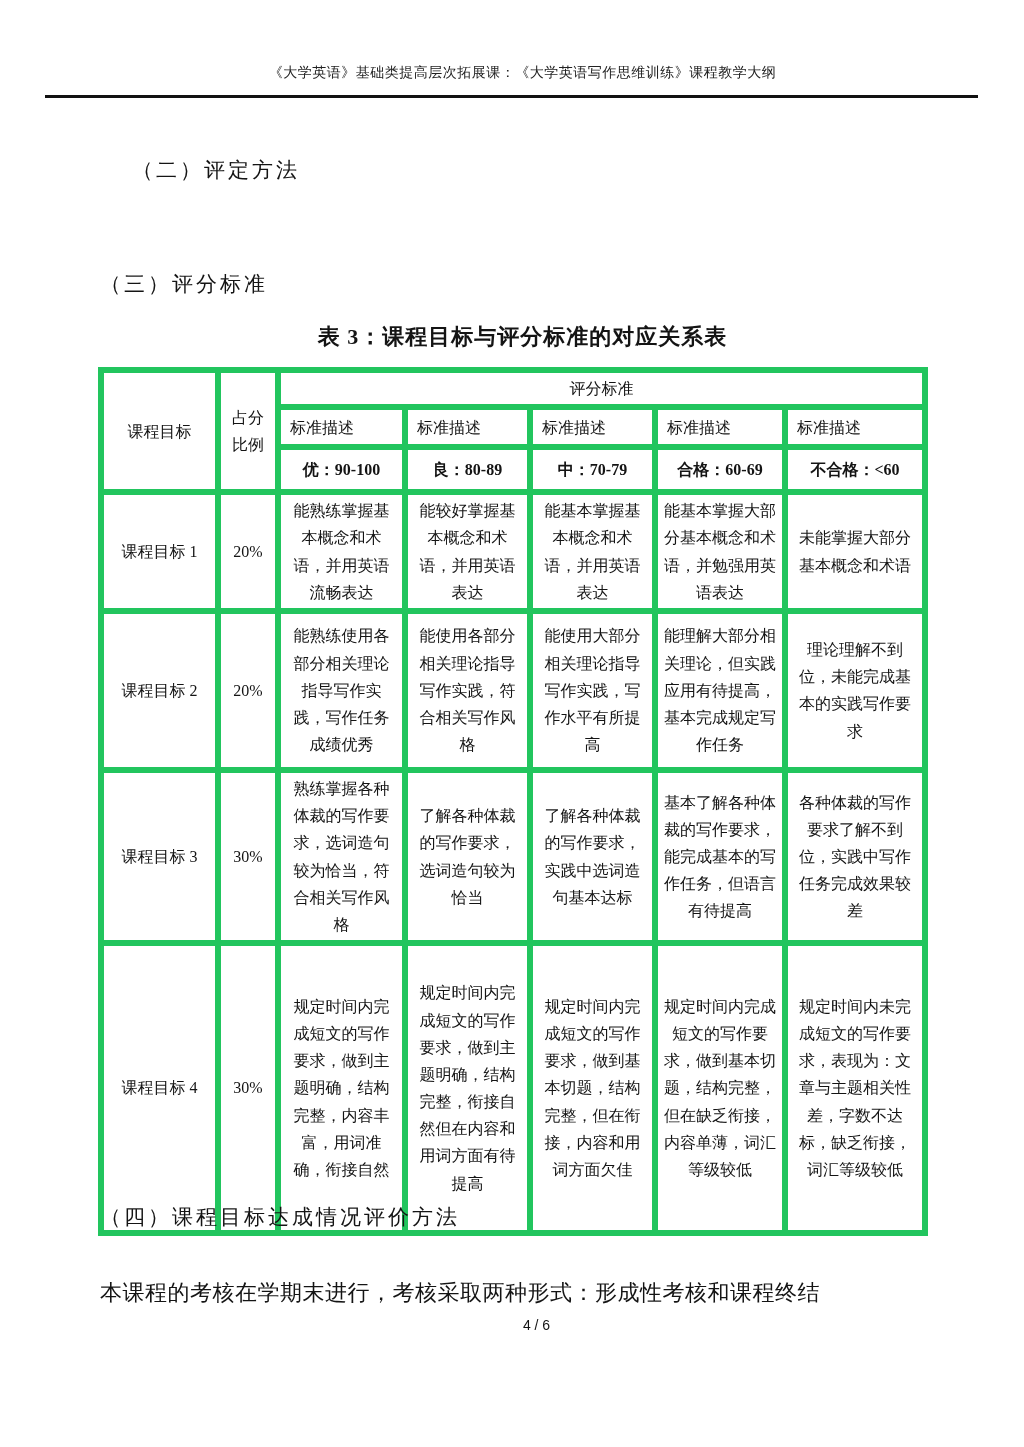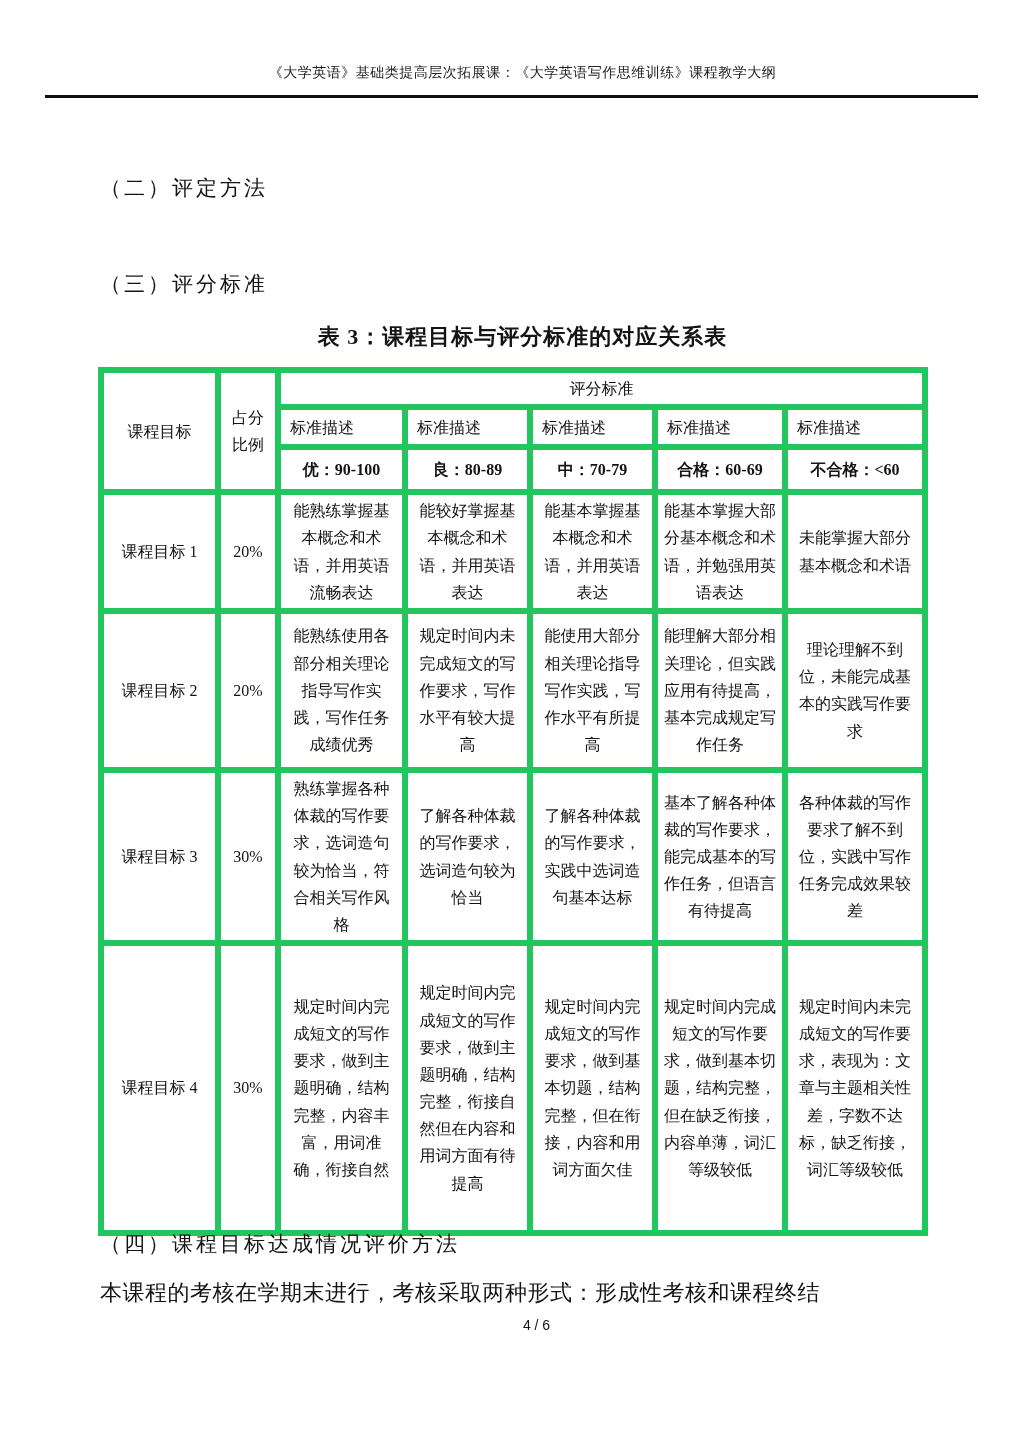--- a/index.html
+++ b/index.html
@@ -35,23 +35,23 @@
     word-break:break-all;
   }
   .top-table { position:absolute; left:118px; top:98px; width:789px; }
   .top-table td { height:62px; border-top:none; }
   .check-cell { font-size:18px; }
   .heading {
     position:absolute; left:100px;
     font-size:21px; letter-spacing:3px; font-weight:400;
     white-space:nowrap;
   }
-  .h2 { top:174px; }
+  .h2 { top:156px;margin-left:32px; }
   .h3 { top:270px; }
-  .h4 { top:1230px;font-family:Liberation Mono, monospace; }
+  .h4 { top:1203px;font-family:Liberation Mono, monospace; }
   .formula {
     position:absolute; left:100px; top:218px;
     font-size:22px; letter-spacing:1px; white-space:nowrap;
   }
   .table-title {
     position:absolute; top:322px; left:0; width:100%;
     text-align:center; font-size:22px; font-weight:bold; letter-spacing:1px;
   }
   .main-table { position:absolute; left:98px; top:367px; width:824px; border:2px solid #1a1a1a; }
   .main-table .desc-cell { text-align:left; padding-left:9px; }
@@ -117,21 +117,21 @@
       <td>能熟练掌握基本概念和术语，并用英语流畅表达</td>
       <td>能较好掌握基本概念和术语，并用英语表达</td>
       <td>能基本掌握基本概念和术语，并用英语表达</td>
       <td>能基本掌握大部分基本概念和术语，并勉强用英语表达</td>
       <td>未能掌握大部分基本概念和术语</td>
     </tr>
     <tr style="height:159px">
       <td>课程目标 2</td>
       <td>20%</td>
       <td>能熟练使用各部分相关理论指导写作实践，写作任务成绩优秀</td>
-      <td>规定时间内未完成短文的写作要求，写作水平有较大提高</td>
+      <td>能使用各部分相关理论指导写作实践，符合相关写作风格</td>
       <td>能使用大部分相关理论指导写作实践，写作水平有所提高</td>
       <td>能理解大部分相关理论，但实践应用有待提高，基本完成规定写作任务</td>
       <td>理论理解不到位，未能完成基本的实践写作要求</td>
     </tr>
     <tr style="height:163px">
       <td>课程目标 3</td>
       <td>30%</td>
       <td>熟练掌握各种体裁的写作要求，选词造句较为恰当，符合相关写作风格</td>
       <td>了解各种体裁的写作要求，选词造句较为恰当</td>
       <td>了解各种体裁的写作要求，实践中选词造句基本达标</td>

